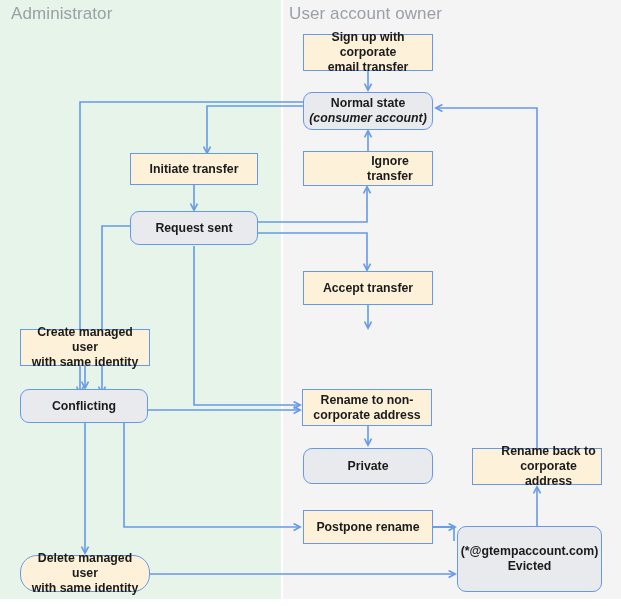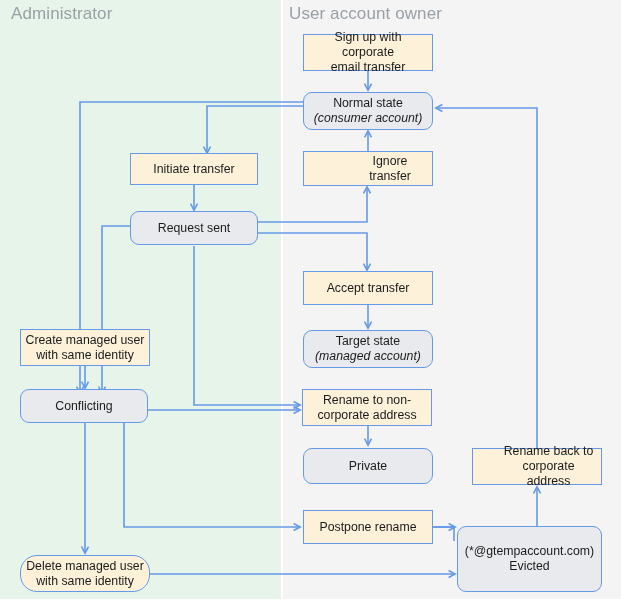--- a/index.html
+++ b/index.html
@@ -62,20 +62,21 @@
     box-sizing: border-box;
     border: 1px solid #6699e8;
     display: flex;
     align-items: center;
     justify-content: center;
     text-align: center;
     font-size: 12.3px;
     line-height: 15px;
     color: #1b1b1b;
     padding: 2px 4px;
+    font-weight: bold;
   }
   .action {
     background: #FDF2D9;
     border-radius: 0;
   }
   .state {
     background: #E9EAED;
     border-radius: 9px;
   }
   .node .ital {
@@ -172,26 +173,20 @@
       <span>Request sent</span>
     </div>
   </div>
 
   <div class="node action" style="left:303px; top:271px; width:130px; height:34px;">
     <div>
       <span>Accept transfer</span>
     </div>
   </div>
 
-  <div class="node state" style="left:303px; top:330px; width:130px; height:38px;">
-    <div>
-      <span>Target state</span>
-      <span class="ital">(managed account)</span>
-    </div>
-  </div>
 
   <div class="node action" style="left:20px; top:329px; width:130px; height:37px;">
     <div>
       <span>Create managed user</span>
       <span>with same identity</span>
     </div>
   </div>
 
   <div class="node state" style="left:20px; top:389px; width:128px; height:34px;">
     <div>

